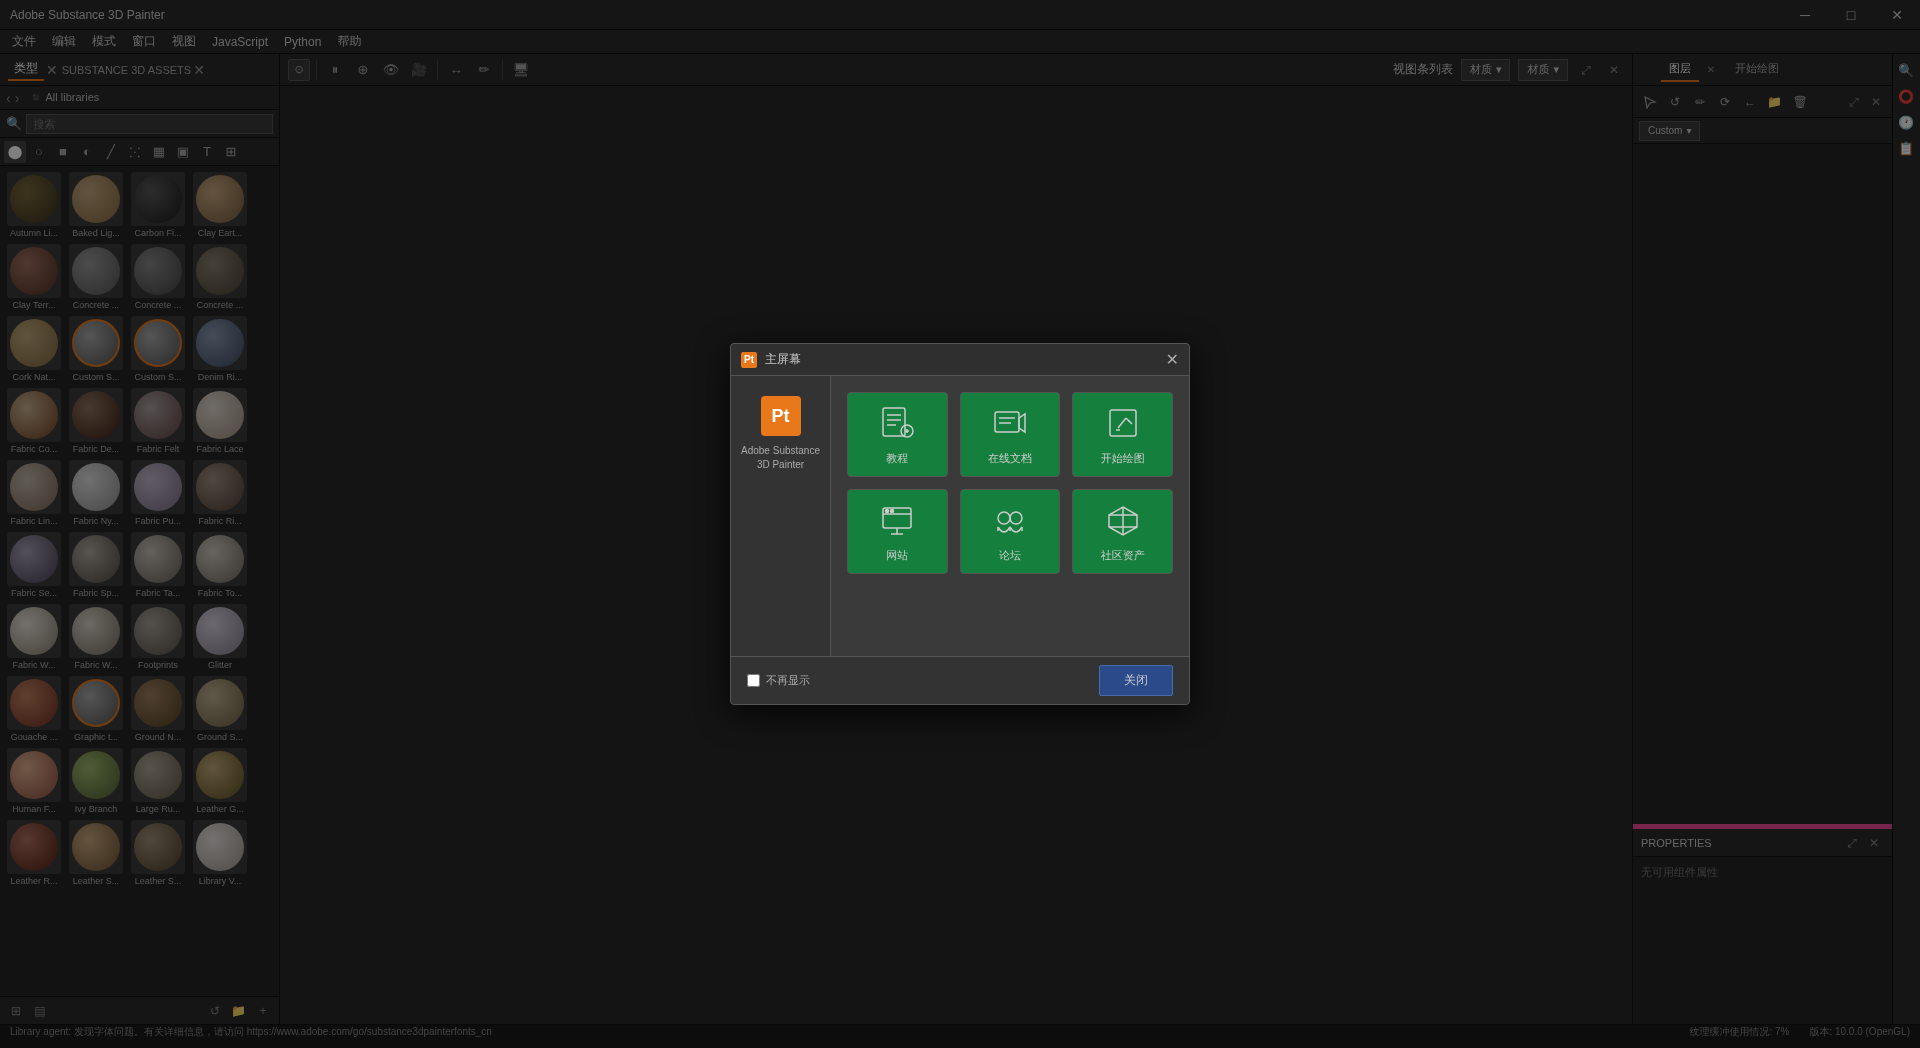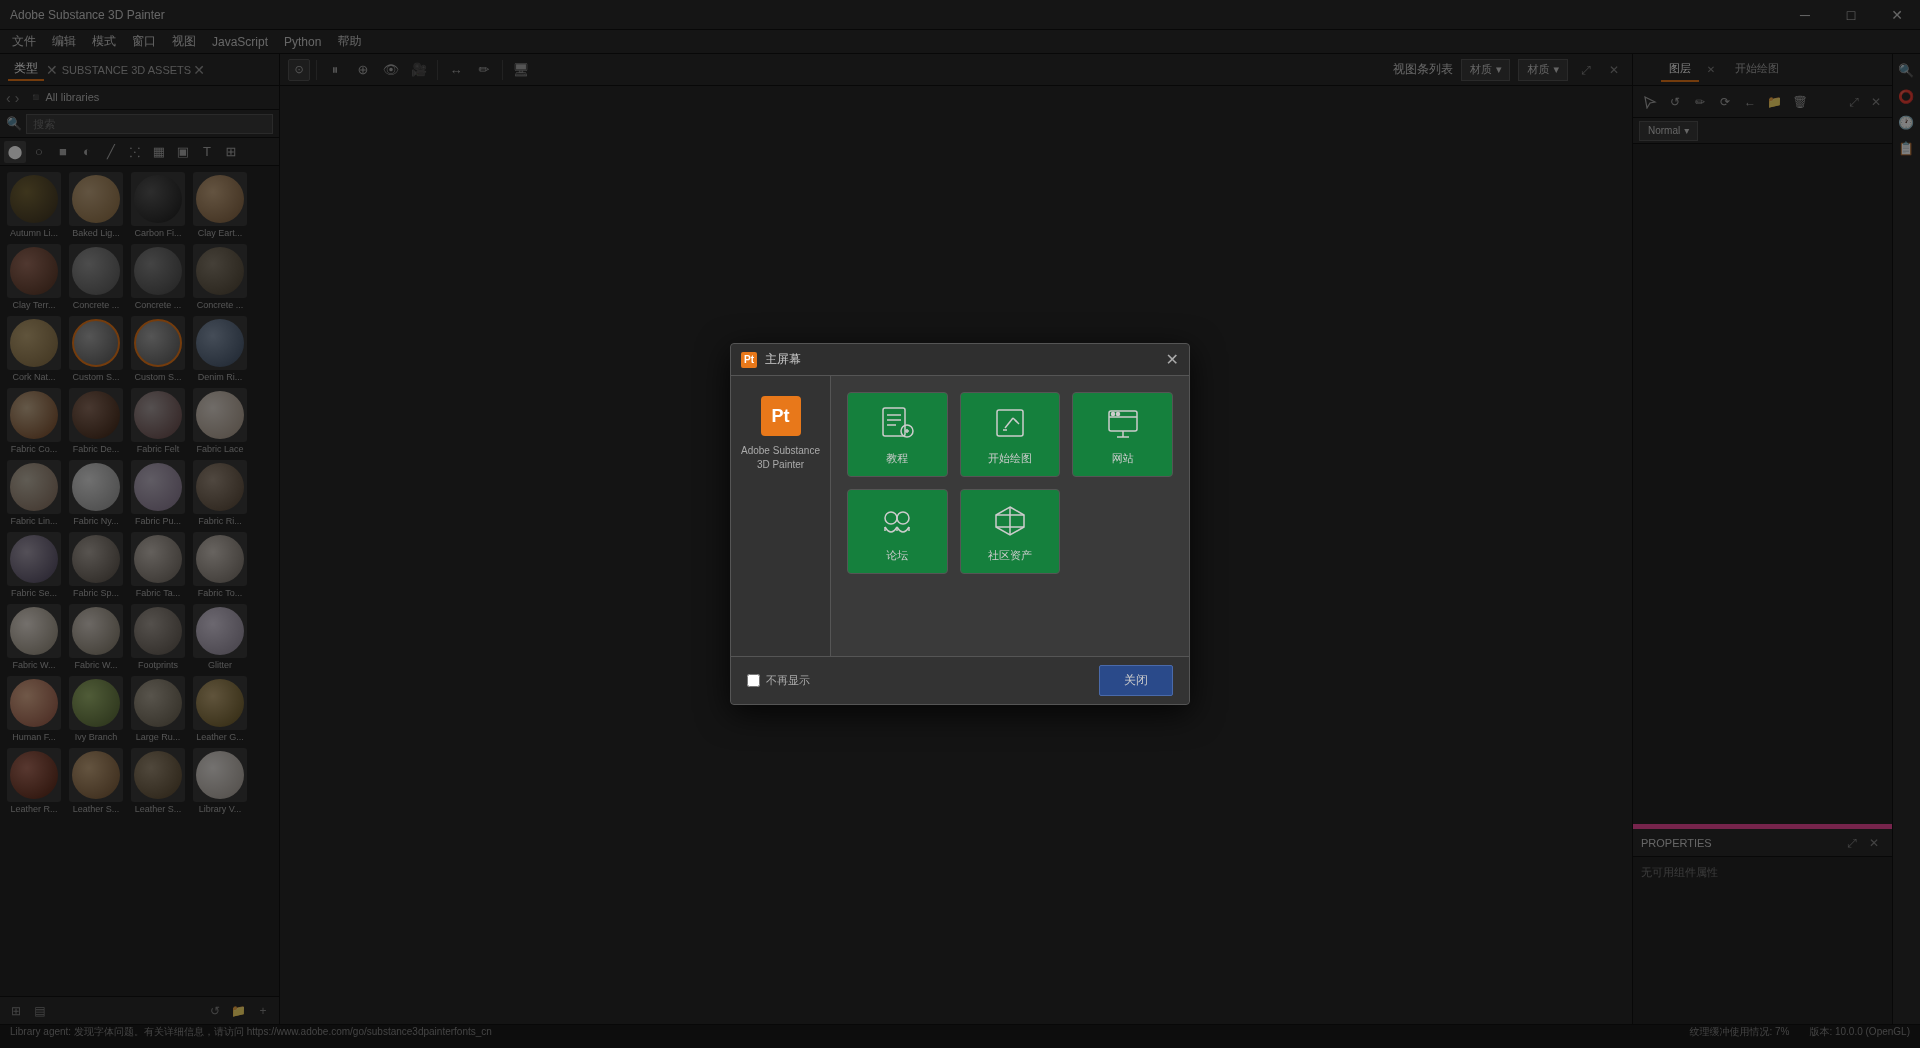--- a/index.html
+++ b/index.html
@@ -828,20 +828,46 @@
           <div class="asset-item">
             <div class="asset-thumb">
               <div class="sphere sphere-glitter"></div>
             </div>
             <div class="asset-label">Glitter</div>
           </div>
         </div>
         <div class="asset-row">
           <div class="asset-item">
             <div class="asset-thumb">
+              <div class="sphere sphere-gouache"></div>
+            </div>
+            <div class="asset-label">Gouache ...</div>
+          </div>
+          <div class="asset-item">
+            <div class="asset-thumb">
+              <div class="sphere sphere-graphic"></div>
+            </div>
+            <div class="asset-label">Graphic t...</div>
+          </div>
+          <div class="asset-item">
+            <div class="asset-thumb">
+              <div class="sphere sphere-ground-n"></div>
+            </div>
+            <div class="asset-label">Ground N...</div>
+          </div>
+          <div class="asset-item">
+            <div class="asset-thumb">
+              <div class="sphere sphere-ground-s"></div>
+            </div>
+            <div class="asset-label">Ground S...</div>
+          </div>
+        </div>
+        <div class="asset-row">
+          <div class="asset-item">
+            <div class="asset-thumb">
               <div class="sphere sphere-human"></div>
             </div>
             <div class="asset-label">Human F...</div>
           </div>
           <div class="asset-item">
             <div class="asset-thumb">
               <div class="sphere sphere-ivy"></div>
             </div>
             <div class="asset-label">Ivy Branch</div>
           </div>
@@ -956,21 +982,21 @@
       <div class="rp-icon-btn">📁</div>
       <div class="rp-icon-btn">🗑</div>
       <div style="margin-left:auto;display:flex;align-items:center;gap:2px;">
         <div class="compact-icon">⤢</div>
         <div class="compact-icon">✕</div>
       </div>
     </div>
 
     <div style="height:26px;background:#2a2a2a;border-bottom:1px solid #111;display:flex;align-items:center;padding:0 6px;">
       <div class="vp-dropdown" style="height:20px;font-size:10px;">
-        <span>Normal</span>
+        <span>Custom</span>
         <span>▾</span>
       </div>
     </div>
 
     <div id="layers-panel">
     </div>
 
     <div id="props-panel">
       <div id="props-panel-header">
         <span style="font-size:11px;color:#ccc;">PROPERTIES</span>
@@ -1025,20 +1051,31 @@
                 <line x1="9" y1="16" x2="23" y2="16"></line>
                 <line x1="9" y1="21" x2="18" y2="21"></line>
                 <circle cx="29" cy="27" r="6"></circle>
                 <line x1="27" y1="27" x2="31" y2="27"></line>
                 <line x1="29" y1="25" x2="29" y2="29"></line>
               </svg>
             </div>
             <span class="dialog-item-label">教程</span>
           </div>
 
+          <div class="dialog-item">
+            <div class="dialog-icon">
+              <svg width="38" height="38" viewBox="0 0 38 38" fill="none" stroke="#ccc" stroke-width="1.5">
+                <rect x="4" y="8" width="24" height="20" rx="2"></rect>
+                <line x1="8" y1="14" x2="24" y2="14"></line>
+                <line x1="8" y1="19" x2="20" y2="19"></line>
+                <polygon points="28,14 34,10 34,28 28,24" fill="none"></polygon>
+              </svg>
+            </div>
+            <span class="dialog-item-label">在线文档</span>
+          </div>
 
           <div class="dialog-item">
             <div class="dialog-icon">
               <svg width="38" height="38" viewBox="0 0 38 38" fill="none" stroke="#ccc" stroke-width="1.5">
                 <rect x="6" y="6" width="26" height="26" rx="2"></rect>
                 <line x1="14" y1="24" x2="22" y2="14"></line>
                 <line x1="22" y1="14" x2="26" y2="18"></line>
                 <line x1="12" y1="26" x2="16" y2="26"></line>
                 <path d="M24 16 l4 4" stroke="#ccc"></path>
               </svg>

